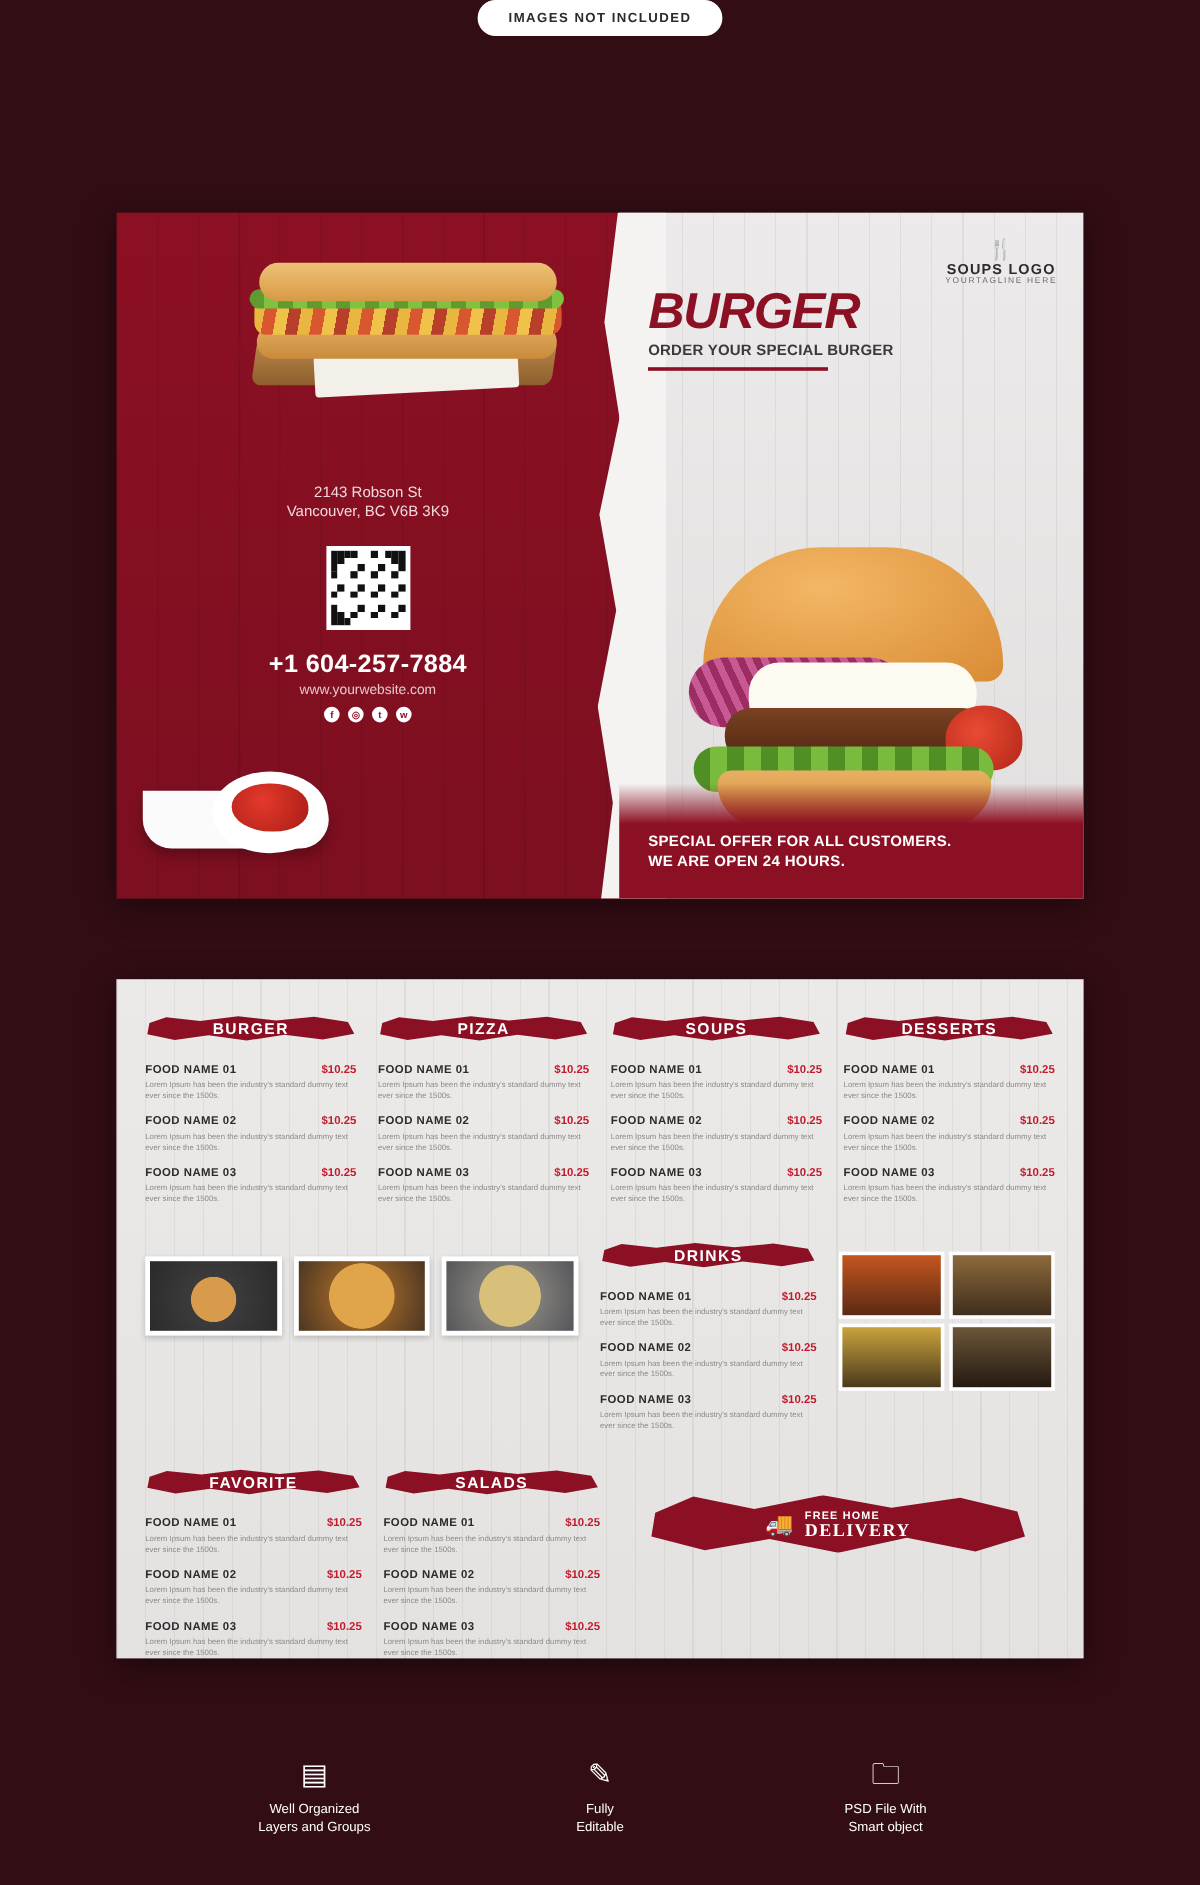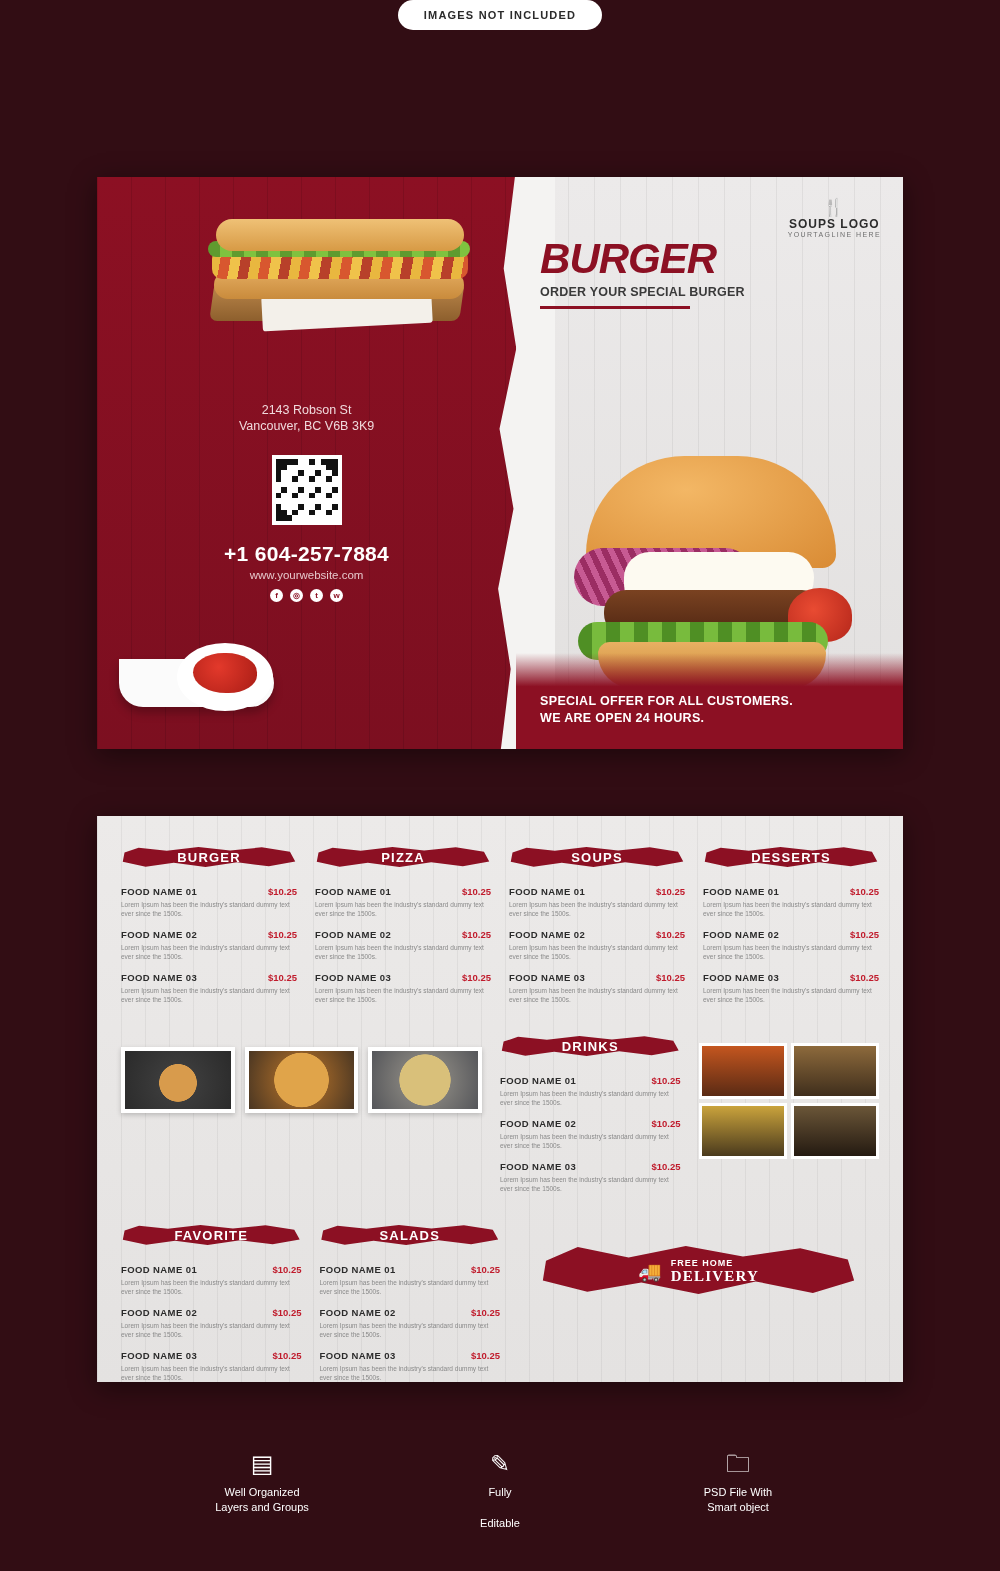--- a/index.html
+++ b/index.html
@@ -675,20 +675,20 @@
 
 <div class="features">
   <div class="feature">
     <div class="fi">▤</div>
     <div class="ft">Well Organized</div>
     <div class="ft" style="margin-top:0">Layers and Groups</div>
   </div>
   <div class="feature">
     <div class="fi">✎</div>
     <div class="ft">Fully</div>
-    <div class="ft" style="margin-top:16px">Editable</div>
+    <div class="ft" style="margin-top:0">Editable</div>
   </div>
   <div class="feature">
     <div class="fi">🗀</div>
     <div class="ft">PSD File With</div>
     <div class="ft" style="margin-top:0">Smart object</div>
   </div>
 </div>
 
 </body></html>

